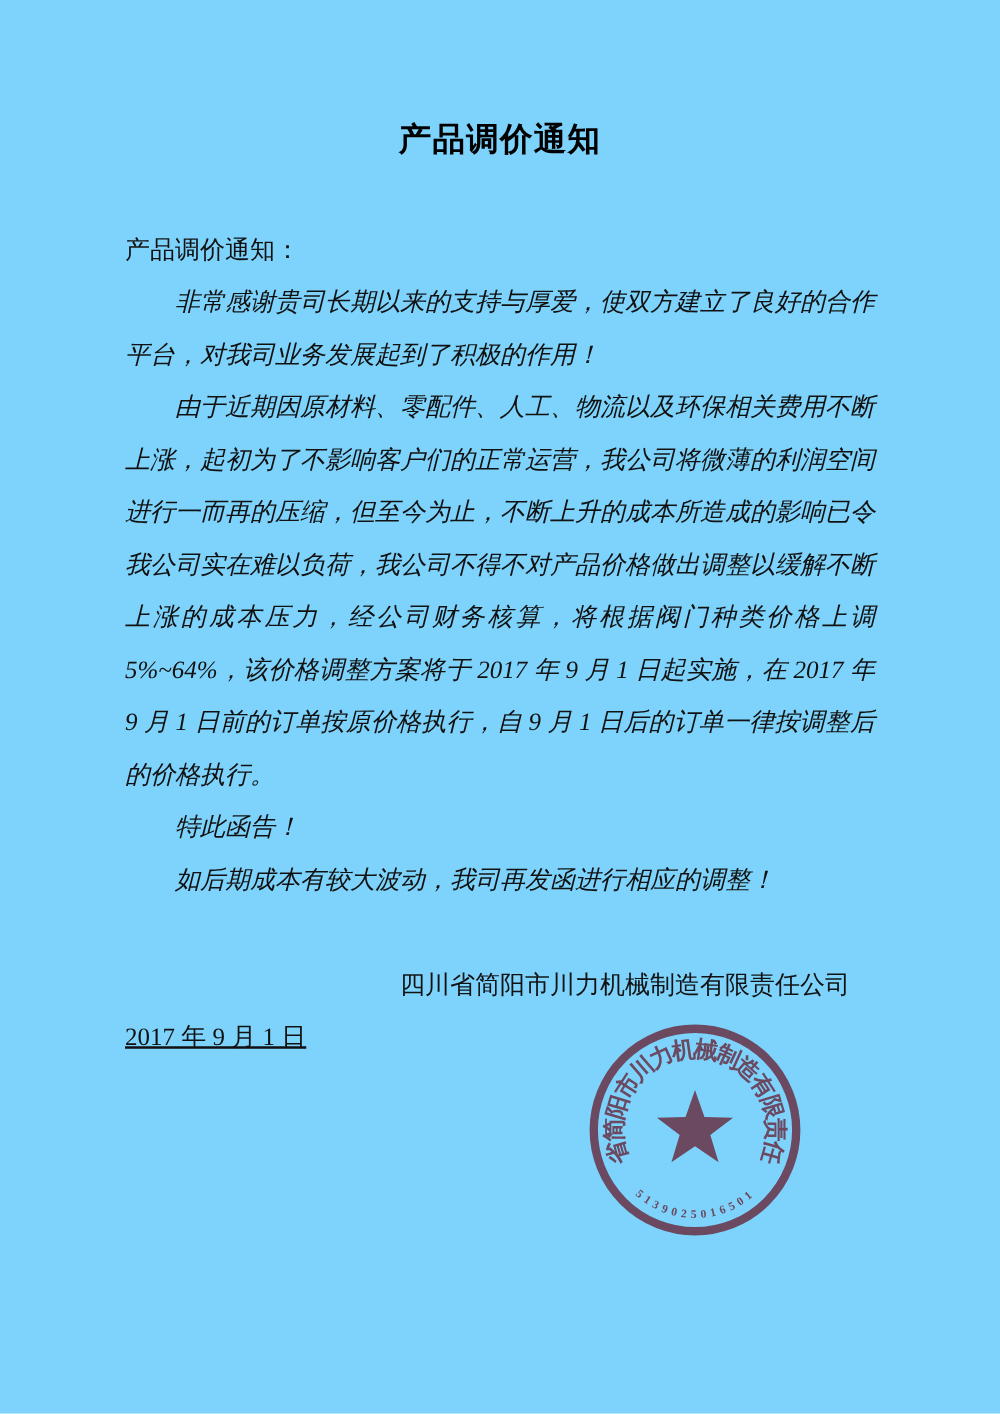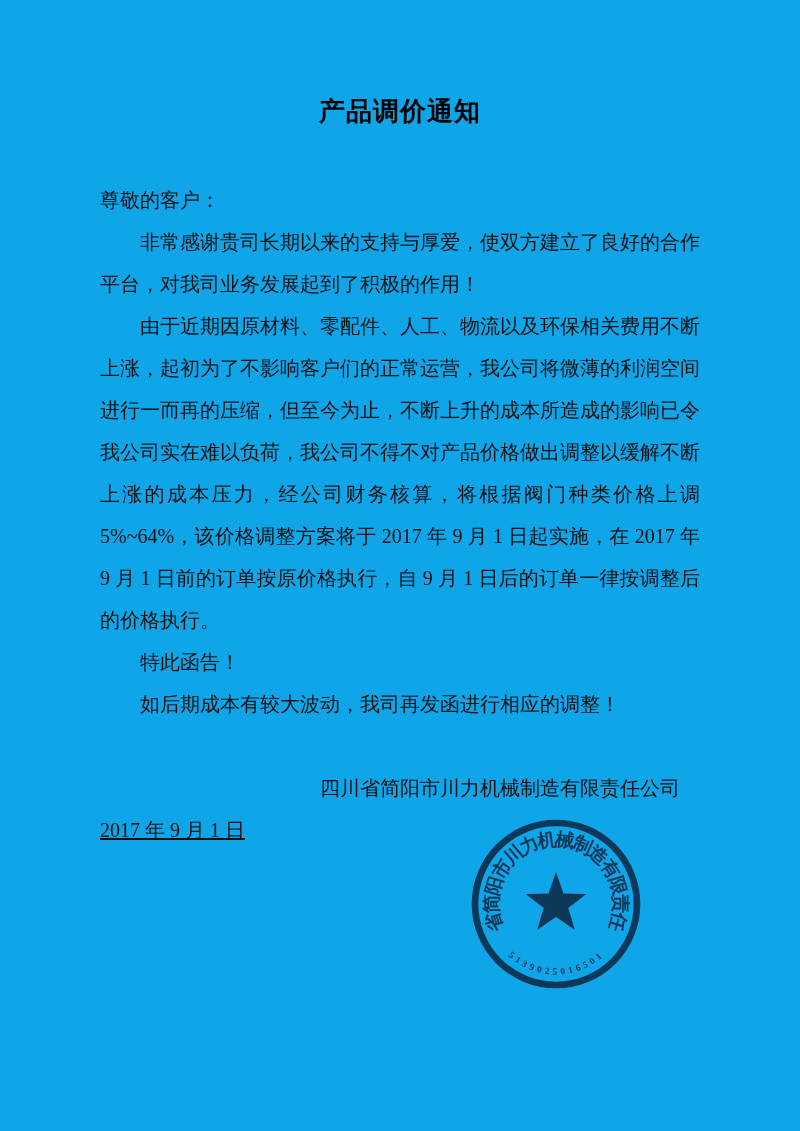--- a/index.html
+++ b/index.html
@@ -1,20 +1,20 @@
 <!DOCTYPE html>
 <html><head>
 <meta charset="utf-8">
 <style>
   html, body { margin: 0; padding: 0; background: #ffffff; }
   .page {
     position: relative;
     width: 800px;
     height: 1131px;
-    background: #0ea5e9;
+    background: #7dd3fc;
     overflow: hidden;
     font-family: "Liberation Serif", "DejaVu Serif", serif;
     color: #111111;
   }
   .content {
     position: absolute;
     left: 100px;
     top: 92px;
     width: 600px;
   }
@@ -32,20 +32,21 @@
     margin: 0;
     font-size: 20px;
     line-height: 42px;
     word-break: normal;
   }
   .salutation { text-align: left; }
   .para {
     text-indent: 2em;
     text-align: justify;
     text-justify: inter-character;
+    font-style: italic;
   }
   .sig-company {
     text-align: right;
     padding-right: 20px;
     margin-top: 42px !important;
   }
   .sig-date {
     padding-right: 72px;
     text-decoration: underline;
   }
@@ -67,21 +68,21 @@
   .ring-text { font-size: 21px; }
   .serial-text { font-size: 10.5px; letter-spacing: 2.5px; }
 </style>
 </head>
 <body>
 
 <div class="page">
   <div class="content">
     <h1 class="title">产品调价通知</h1>
     <div class="body">
-      <p class="salutation">尊敬的客户：</p>
+      <p class="salutation">产品调价通知：</p>
       <p class="para">非常感谢贵司长期以来的支持与厚爱，使双方建立了良好的合作平台，对我司业务发展起到了积极的作用！</p>
       <p class="para">由于近期因原材料、零配件、人工、物流以及环保相关费用不断上涨，起初为了不影响客户们的正常运营，我公司将微薄的利润空间进行一而再的压缩，但至今为止，不断上升的成本所造成的影响已令我公司实在难以负荷，我公司不得不对产品价格做出调整以缓解不断上涨的成本压力，经公司财务核算，将根据阀门种类价格上调 5%~64%，该价格调整方案将于 2017 年 9 月 1 日起实施，在 2017 年 9 月 1 日前的订单按原价格执行，自 9 月 1 日后的订单一律按调整后的价格执行。</p>
       <p class="para">特此函告！</p>
       <p class="para">如后期成本有较大波动，我司再发函进行相应的调整！</p>
       <p class="sig-company">四川省简阳市川力机械制造有限责任公司</p>
       <p class="sig-date">2017 年 9 月 1 日</p>
     </div>
   </div>
 
   <div class="stamp">

